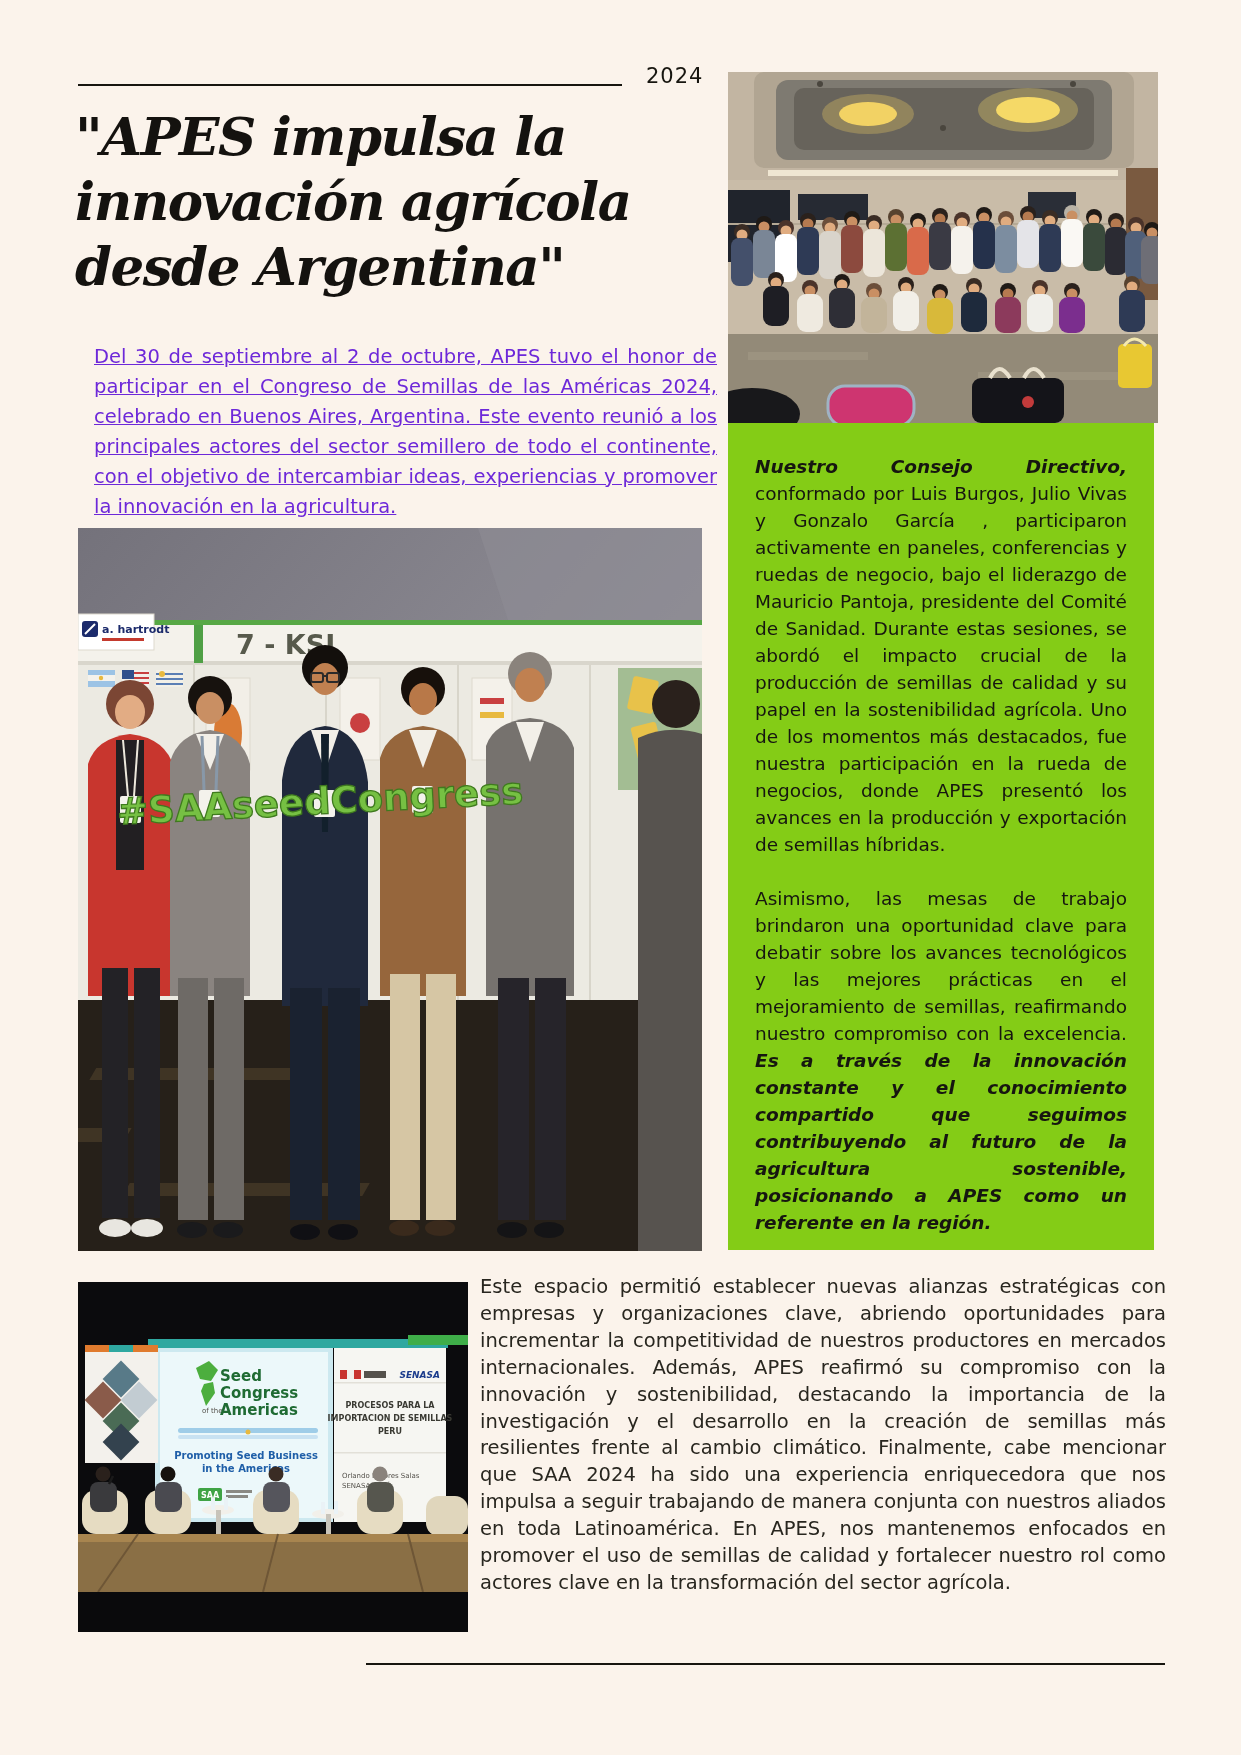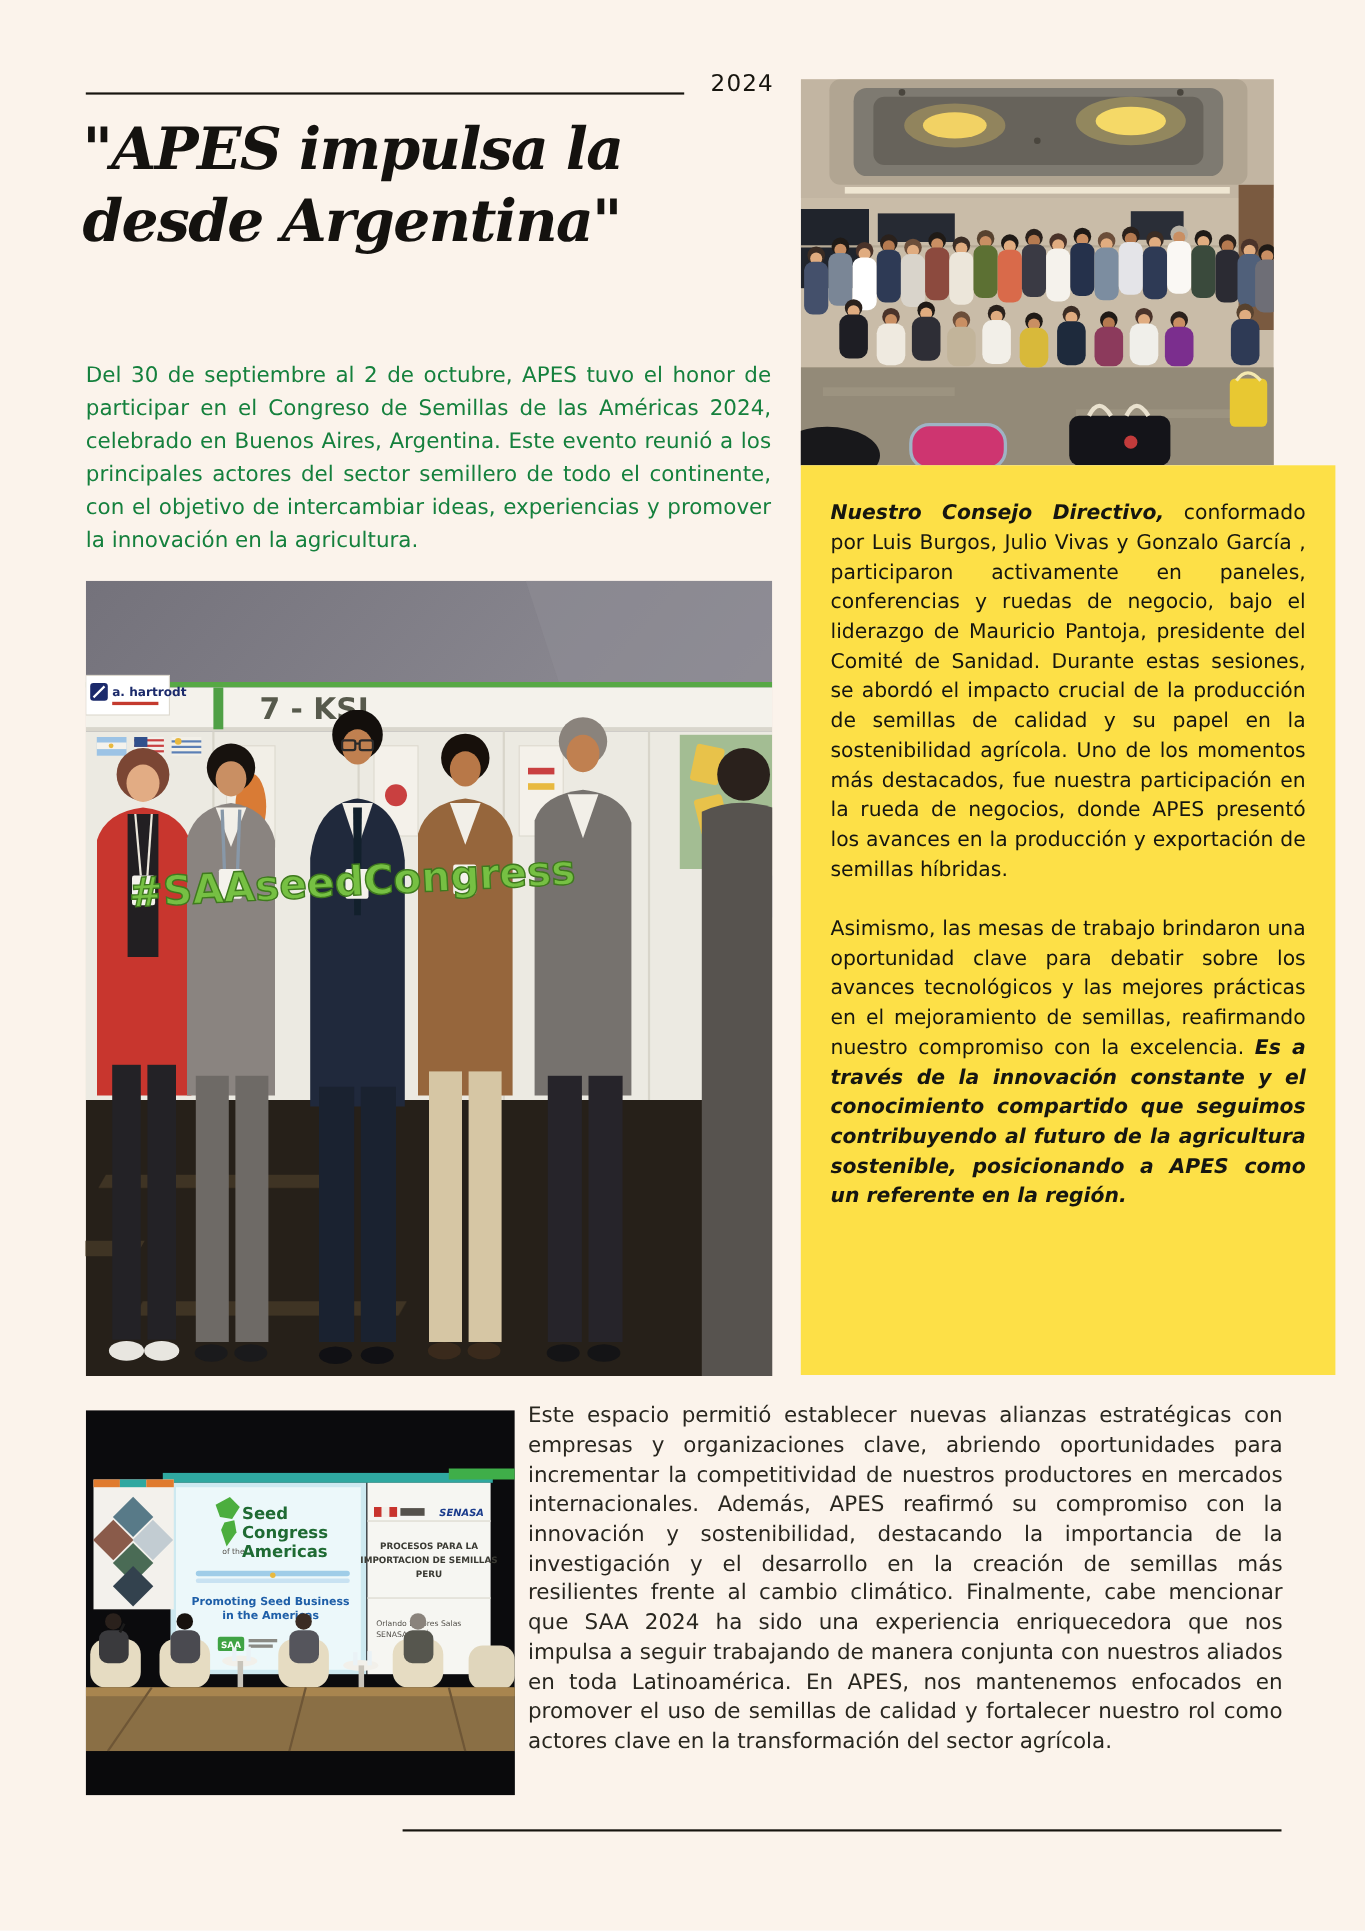--- a/index.html
+++ b/index.html
@@ -15,30 +15,30 @@
     position:absolute;left:646px;top:64px;
     font-size:21px;letter-spacing:1px;color:#17150F;
   }
   .title{
     position:absolute;left:75px;top:104px;margin:0;width:610px;
     font-family:"DejaVu Serif",serif;font-style:italic;font-weight:bold;
     font-size:53px;line-height:65px;letter-spacing:-1.5px;color:#14120F;
   }
   .title span{display:block;}
   .intro{
-    position:absolute;left:78px;top:326px;width:623px;margin:0;
-    font-size:19.5px;line-height:30px;text-align:justify;color:#15803d;
+    position:absolute;left:78px;top:326px;width:623px;margin:16px;
+    font-size:19.5px;line-height:30px;text-align:justify;color:#6d28d9;text-decoration:underline;
   }
   .photo{position:absolute;display:block;}
   .main-photo{left:78px;top:528px;width:624px;height:723px;}
   .right-photo{left:728px;top:72px;width:430px;height:351px;}
   .green-box{
-    position:absolute;left:728px;top:423px;width:486px;height:827px;
+    position:absolute;left:728px;top:423px;width:426px;height:827px;
     box-sizing:border-box;padding:30px 27px;overflow:hidden;
-    background:#fde047;color:#161610;
+    background:#84cc16;color:#161610;
   }
   .green-box p{margin:0;font-size:18.5px;line-height:27px;text-align:justify;}
   .green-box .gb-p1{margin-bottom:27px;}
   .green-box strong{font-weight:bold;font-style:italic;}
   .bottom-photo{left:78px;top:1282px;width:390px;height:350px;}
   .closing{
     position:absolute;left:480px;top:1274px;width:686px;margin:0;
     font-size:19.5px;line-height:26.9px;text-align:justify;color:#28261F;
   }
   .site{
@@ -51,20 +51,21 @@
 </head>
 <body>
 
 <div class="page">
 
   <div class="rule header-rule"></div>
   <div class="year">2024</div>
 
   <h1 class="title">
     <span>"APES impulsa la</span>
+    <span>innovación agrícola</span>
     <span>desde Argentina"</span>
   </h1>
 
   <p class="intro">Del 30 de septiembre al 2 de octubre, APES tuvo el honor de participar en el Congreso de Semillas de las Américas 2024, celebrado en Buenos Aires, Argentina. Este evento reunió a los principales actores del sector semillero de todo el continente, con el objetivo de intercambiar ideas, experiencias y promover la innovación en la agricultura.</p>
 
   <svg class="photo right-photo" viewBox="0 0 430 351">
     <rect width="430" height="351" fill="#C9BCA8"></rect>
 
     <rect x="0" y="0" width="430" height="108" fill="#C2B5A2"></rect>
     <rect x="26" y="0" width="380" height="96" rx="10" fill="#B1A592"></rect>

